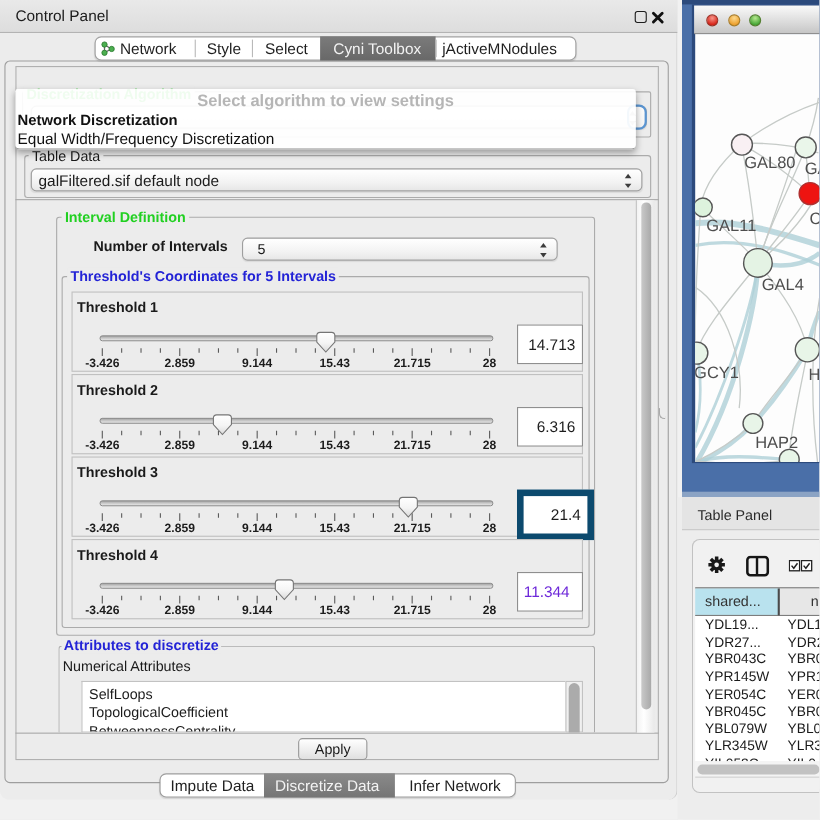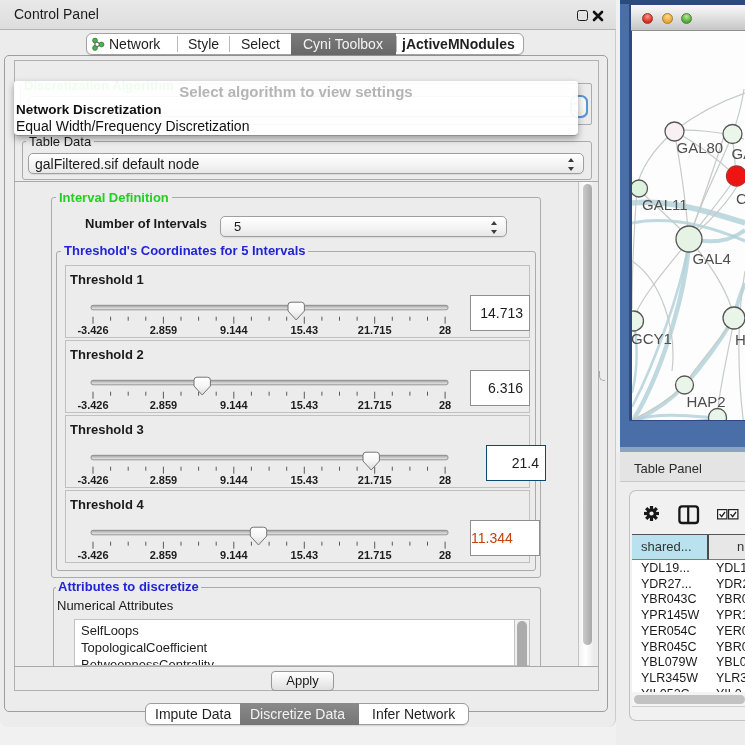--- a/index.html
+++ b/index.html
@@ -17,21 +17,21 @@
 <svg style="position:absolute;left:91px;top:37px" width="14" height="15">
     <path d="M4,3.5 L10,7.5 M4,11 L10,7.5 M4,3.5 L4,11" stroke="#666" stroke-width="1.2" fill="none"></path>
     <circle cx="4" cy="3.5" r="2.4" fill="#4caf50" stroke="#2e7d32" stroke-width="0.8"></circle>
     <circle cx="4" cy="11" r="2.4" fill="#4caf50" stroke="#2e7d32" stroke-width="0.8"></circle>
     <circle cx="10.5" cy="7.5" r="2.4" fill="#4caf50" stroke="#2e7d32" stroke-width="0.8"></circle>
   </svg>
 <div style="font-size:14px;color:#1f1f1f;top:36px;position:absolute;left:109px">Network</div>
 <div style="font-size:14px;color:#1f1f1f;top:36px;position:absolute;left:188px">Style</div>
 <div style="font-size:14px;color:#1f1f1f;top:36px;position:absolute;left:241px">Select</div>
 <div style="position:absolute;left:303px;top:36px;font-size:14px;color:#f3f3f3">Cyni Toolbox</div>
-<div style="font-size:14px;color:#1f1f1f;top:36px;position:absolute;left:402px;font-weight:bold">jActiveMNodules</div>
+<div style="font-size:14px;color:#1f1f1f;top:36px;position:absolute;left:402px;font-weight:normal">jActiveMNodules</div>
 <div style="position:absolute;left:20px;top:83px;width:572px;height:42px;border:1px solid #ababab;border-radius:2px"></div>
 <div style="position:absolute;left:21px;top:78px;font-size:13px;font-weight:bold;color:#21d021;background:#ececec;padding:0 3px">Discretization Algorithm</div>
 <div style="position:absolute;left:28px;top:96px;width:560px;height:21px;background:linear-gradient(#ffffff,#f3f3f3 60%,#e7e7e7);border:1px solid #9f9f9f;border-radius:5px;box-shadow:0 1px 1px rgba(0,0,0,0.08)">
     <div style="position:absolute;right:8px;top:4px;width:7px;height:13px">
       <div style="position:absolute;top:0;left:0;width:0;height:0;border-left:3.5px solid transparent;border-right:3.5px solid transparent;border-bottom:4.5px solid #3c3c3c"></div>
       <div style="position:absolute;bottom:0;left:0;width:0;height:0;border-left:3.5px solid transparent;border-right:3.5px solid transparent;border-top:4.5px solid #3c3c3c"></div>
     </div>
   </div>
 <div style="position:absolute;left:570px;top:95px;width:18px;height:23px;border-radius:7px;border:2.2px solid #5a95d2;background:rgba(250,250,250,0.6)"></div>
 <div style="position:absolute;left:22px;top:141px;width:570px;height:39px;border:1px solid #ababab;border-radius:3px"></div>
@@ -191,21 +191,21 @@
       <line x1="361.5" y1="24.7" x2="361.5" y2="28.7" stroke="#5a5a5a" stroke-width="1"></line>
       <line x1="379.1" y1="24.7" x2="379.1" y2="31.7" stroke="#5a5a5a" stroke-width="1"></line>
       <text x="27.0" y="41.5" font-size="11" font-weight="bold" fill="#1c1c1c" text-anchor="middle" font-family="Liberation Sans, sans-serif">-3.426</text>
       <text x="97.4" y="41.5" font-size="11" font-weight="bold" fill="#1c1c1c" text-anchor="middle" font-family="Liberation Sans, sans-serif">2.859</text>
       <text x="167.8" y="41.5" font-size="11" font-weight="bold" fill="#1c1c1c" text-anchor="middle" font-family="Liberation Sans, sans-serif">9.144</text>
       <text x="238.3" y="41.5" font-size="11" font-weight="bold" fill="#1c1c1c" text-anchor="middle" font-family="Liberation Sans, sans-serif">15.43</text>
       <text x="308.7" y="41.5" font-size="11" font-weight="bold" fill="#1c1c1c" text-anchor="middle" font-family="Liberation Sans, sans-serif">21.715</text>
       <text x="379.1" y="41.5" font-size="11" font-weight="bold" fill="#1c1c1c" text-anchor="middle" font-family="Liberation Sans, sans-serif">28</text>
       <path d="M 297.0,19 L 297.0,13.2 Q 297.0,10.2 300.0,10.2 L 310.4,10.2 Q 313.4,10.2 313.4,13.2 L 313.4,19 L 305.2,28 Z" fill="url(#thumbg3)" stroke="#757575" stroke-width="1"></path>
     </svg>
-    <div style="position:absolute;left:420px;top:29px;width:52px;height:34px;background:#ffffff;border:1px solid #0c4a6e;font-size:14px;color:#1c1c1c;text-align:right;line-height:34px;padding-right:6px;box-sizing:content-box">21.4</div>
+    <div style="position:absolute;left:404px;top:29px;width:52px;height:34px;background:#ffffff;border:6px solid #0c4a6e;font-size:14px;color:#1c1c1c;text-align:right;line-height:34px;padding-right:6px;box-sizing:content-box">21.4</div>
   </div>
 <div style="position:absolute;left:65px;top:490px;width:465px;height:73px;border:1px solid #c0c0c0;background:#ececec">
     <div style="position:absolute;left:4px;top:6px;font-size:13px;font-weight:bold;color:#1a1a1a">Threshold 4</div>
     <svg width="466" height="46" style="position:absolute;left:0;top:26px">
       <defs>
         <linearGradient id="thumbg4" x1="0" y1="0" x2="0" y2="1">
           <stop offset="0" stop-color="#ffffff"></stop>
           <stop offset="0.55" stop-color="#f4f4f4"></stop>
           <stop offset="1" stop-color="#dadada"></stop>
         </linearGradient>
@@ -238,21 +238,21 @@
       <line x1="361.5" y1="24.7" x2="361.5" y2="28.7" stroke="#5a5a5a" stroke-width="1"></line>
       <line x1="379.1" y1="24.7" x2="379.1" y2="31.7" stroke="#5a5a5a" stroke-width="1"></line>
       <text x="27.0" y="41.5" font-size="11" font-weight="bold" fill="#1c1c1c" text-anchor="middle" font-family="Liberation Sans, sans-serif">-3.426</text>
       <text x="97.4" y="41.5" font-size="11" font-weight="bold" fill="#1c1c1c" text-anchor="middle" font-family="Liberation Sans, sans-serif">2.859</text>
       <text x="167.8" y="41.5" font-size="11" font-weight="bold" fill="#1c1c1c" text-anchor="middle" font-family="Liberation Sans, sans-serif">9.144</text>
       <text x="238.3" y="41.5" font-size="11" font-weight="bold" fill="#1c1c1c" text-anchor="middle" font-family="Liberation Sans, sans-serif">15.43</text>
       <text x="308.7" y="41.5" font-size="11" font-weight="bold" fill="#1c1c1c" text-anchor="middle" font-family="Liberation Sans, sans-serif">21.715</text>
       <text x="379.1" y="41.5" font-size="11" font-weight="bold" fill="#1c1c1c" text-anchor="middle" font-family="Liberation Sans, sans-serif">28</text>
       <path d="M 184.3,19 L 184.3,13.2 Q 184.3,10.2 187.3,10.2 L 197.7,10.2 Q 200.7,10.2 200.7,13.2 L 200.7,19 L 192.5,28 Z" fill="url(#thumbg4)" stroke="#757575" stroke-width="1"></path>
     </svg>
-    <div style="position:absolute;left:404px;top:29px;width:52px;height:34px;background:#ffffff;border:1px solid #8f8f8f;font-size:14px;color:#c2410c;text-align:left;line-height:34px;padding-right:16px;box-sizing:content-box">11.344</div>
+    <div style="position:absolute;left:404px;top:29px;width:52px;height:34px;background:#ffffff;border:1px solid #8f8f8f;font-size:14px;color:#6d28d9;text-align:center;line-height:34px;padding-right:6px;box-sizing:content-box">11.344</div>
   </div>
 <div style="position:absolute;left:53px;top:587px;width:488px;height:79px;border:1px solid #ababab;border-top-left-radius:3px;border-top-right-radius:3px;border-bottom:none"></div>
 <div style="position:absolute;left:56px;top:579px;font-size:13px;font-weight:bold;color:#2323d6;background:#ececec;padding:0 2px">Attributes to discretize</div>
 <div style="position:absolute;left:57px;top:598px;font-size:13px;font-weight:normal;color:#1a1a1a">Numerical Attributes</div>
 <div style="position:absolute;left:74px;top:619px;width:440px;height:47px;background:#ffffff;border:1px solid #c2c2c2;border-right:none;overflow:hidden">
     <div style="position:absolute;left:6px;top:3px;font-size:13px;color:#1c1c1c">SelfLoops</div>
     <div style="position:absolute;left:6px;top:20px;font-size:13px;color:#1c1c1c">TopologicalCoefficient</div>
     <div style="position:absolute;left:6px;top:37px;font-size:13px;color:#1c1c1c">BetweennessCentrality</div>
   </div>
 <div style="position:absolute;left:514px;top:619px;width:16px;height:47px;background:#f0f0f0;border:1px solid #c2c2c2"></div>

